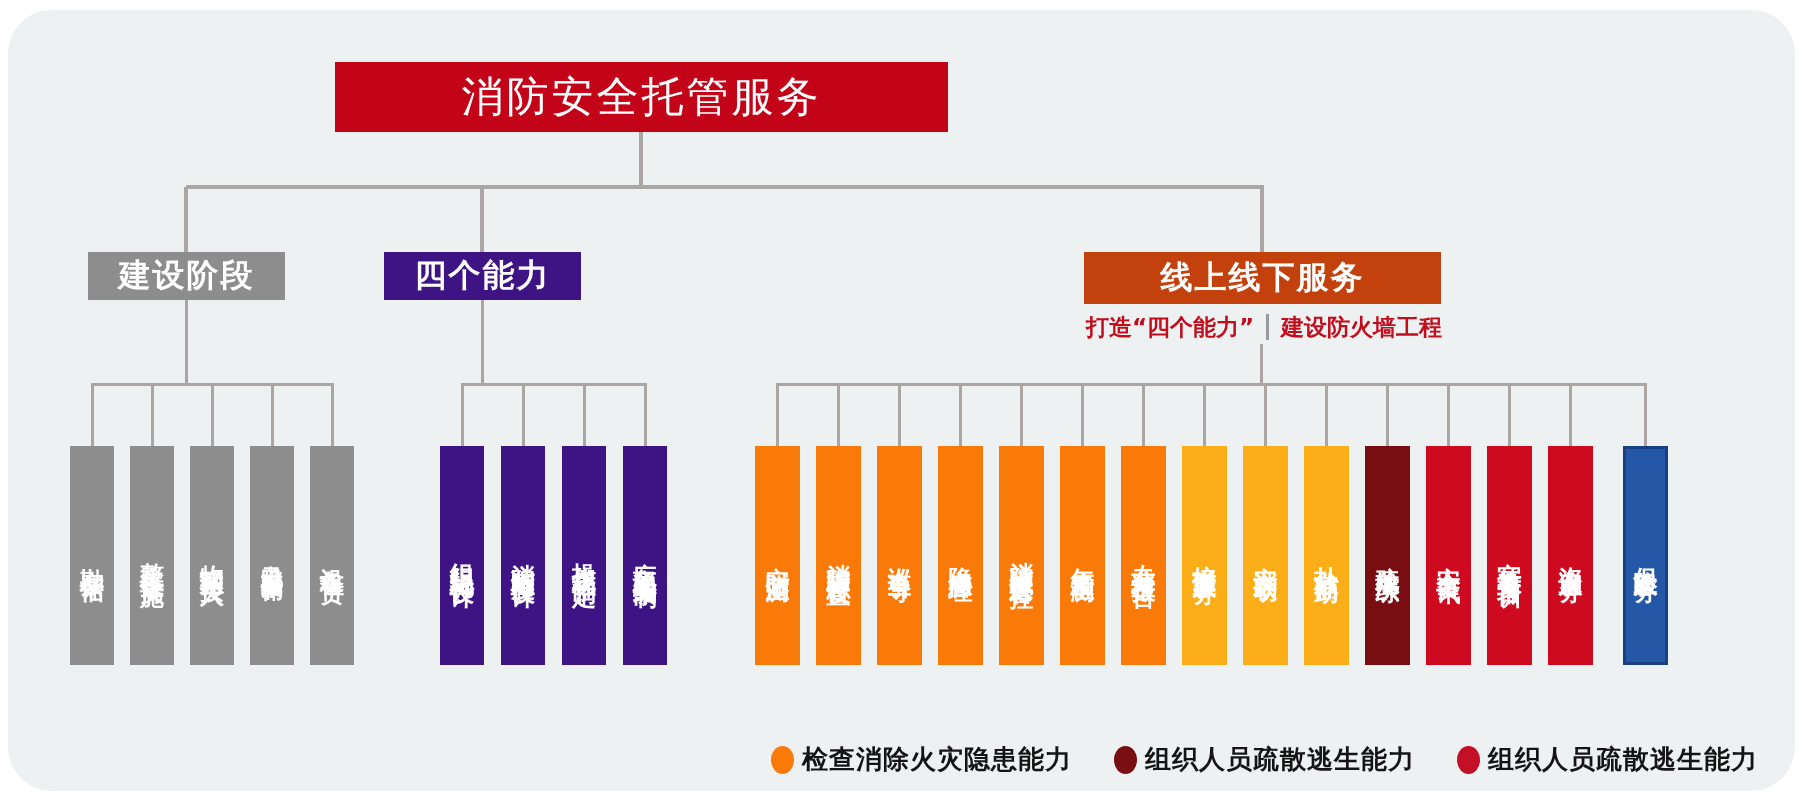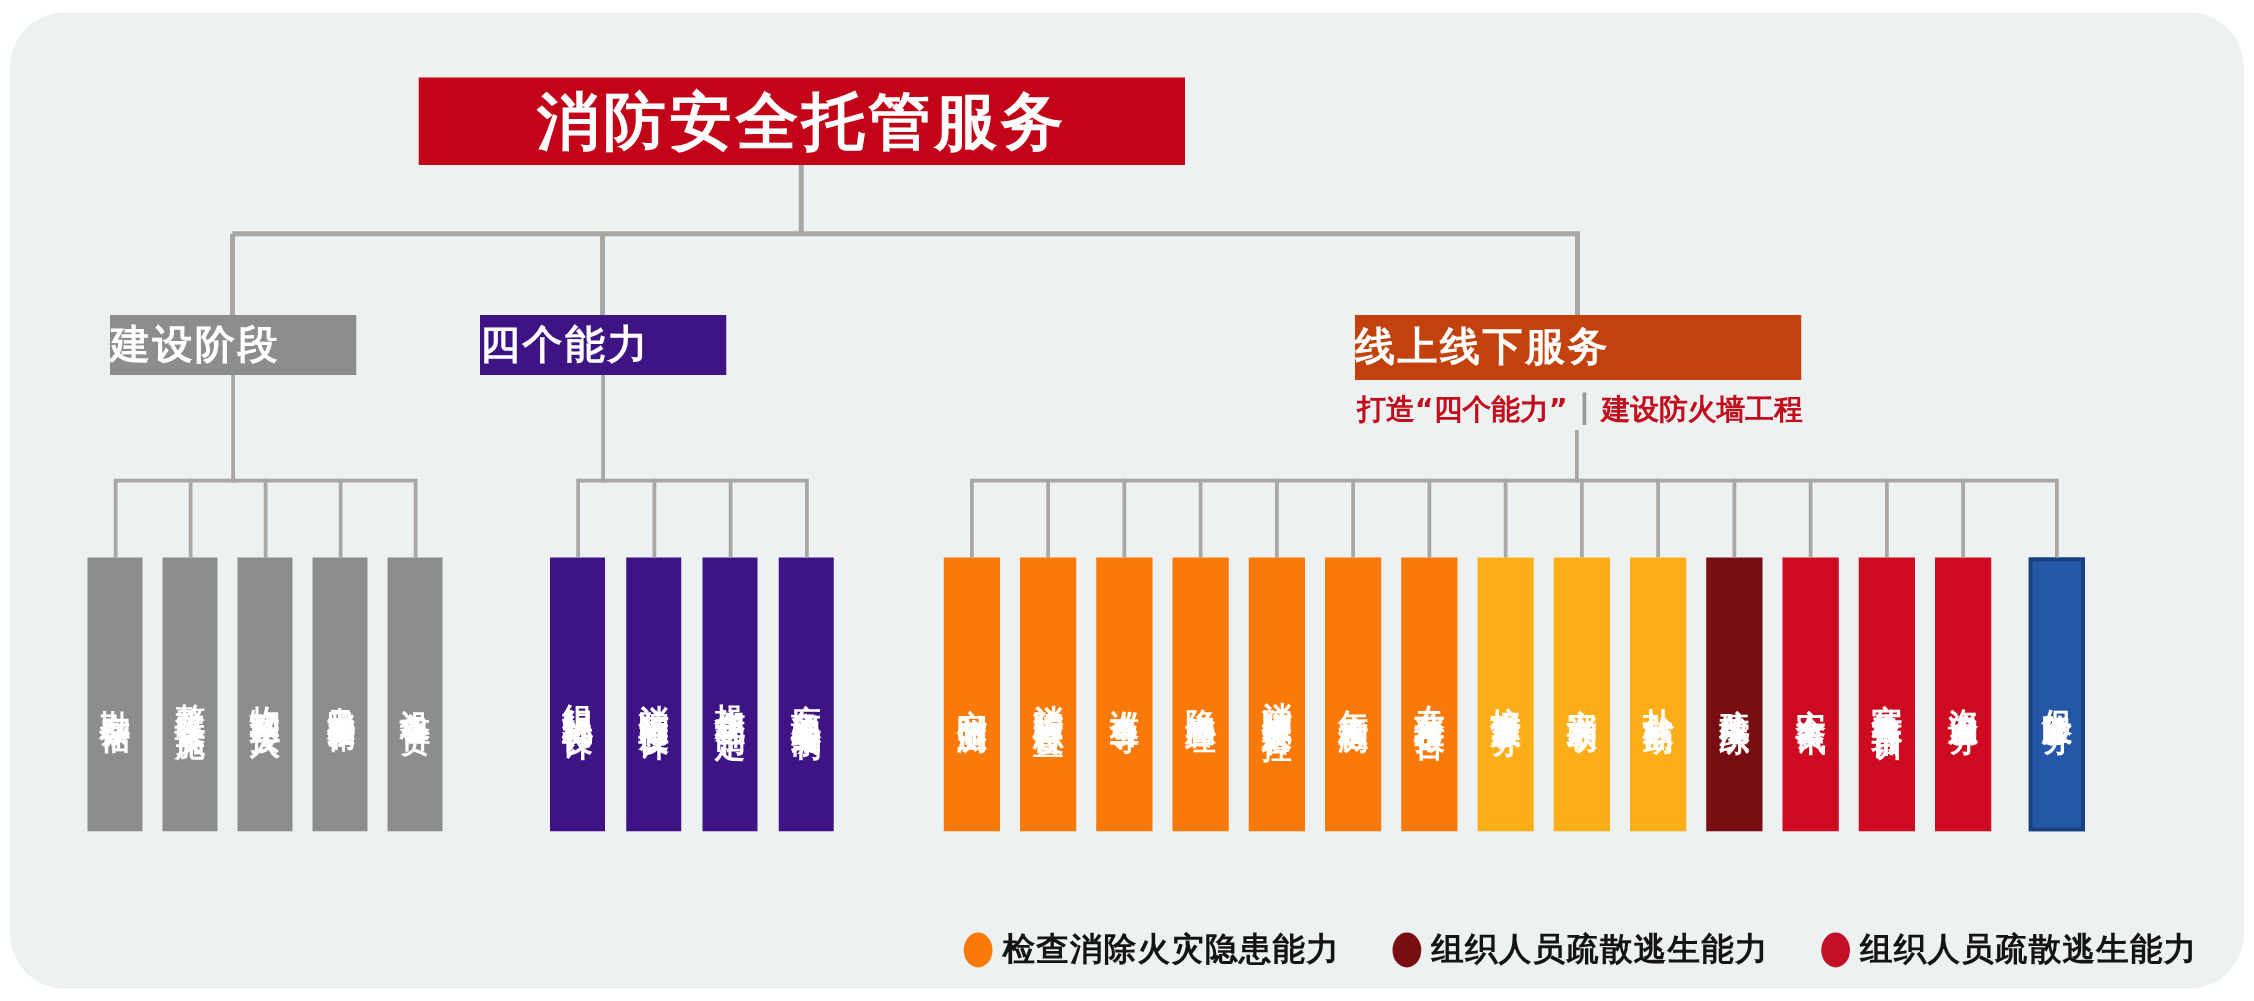--- a/index.html
+++ b/index.html
@@ -4,31 +4,31 @@
 <style>
   html,body{margin:0;padding:0;background:#ffffff;width:1803px;height:801px;overflow:hidden;
     font-family:"DejaVu Sans","Liberation Sans",sans-serif;}
   .panel{position:absolute;left:8px;top:10px;width:1787px;height:781px;background:#edf1f2;
     border-radius:44px;}
   .stage{position:absolute;left:0;top:0;width:1803px;height:801px;}
 
   
   .title-banner{position:absolute;left:335px;top:62px;width:613px;height:70px;background:#c30318;
     display:flex;align-items:center;justify-content:center;}
-  .title-banner span{color:#fff;font-size:50px;font-weight:bold;letter-spacing:3px;}
+  .title-banner span{color:#fff;font-size:42px;font-weight:normal;letter-spacing:3px;}
 
   
   .line{position:absolute;background:#a9a6a3;}
   #title-stub{left:639px;top:132px;width:4px;height:55px;}
   #main-bus{left:186px;top:185px;width:1078px;height:4px;}
   .drop{width:4px;top:187px;height:65px;}
   .hstub{width:3px;}
 
   
-  .hdr{position:absolute;top:252px;height:48px;display:flex;align-items:center;justify-content:flex-start;}
+  .hdr{position:absolute;top:252px;height:48px;display:flex;align-items:center;justify-content:center;}
   .hdr span{color:#fff;font-size:32px;font-weight:bold;letter-spacing:2px;}
   #hdr-0{left:88px;width:197px;}
   #hdr-1{left:384px;width:197px;}
   #hdr-2{left:1084px;width:357px;height:52px;}
 
   
   .subtitle{position:absolute;left:1044px;top:312px;width:440px;height:30px;
     display:flex;align-items:center;justify-content:center;}
   .subtitle span{color:#c20d1c;font-size:23px;font-weight:bold;}
   .subtitle .divider{width:3px;height:26px;background:#9a9a9a;margin:0 12px;}

